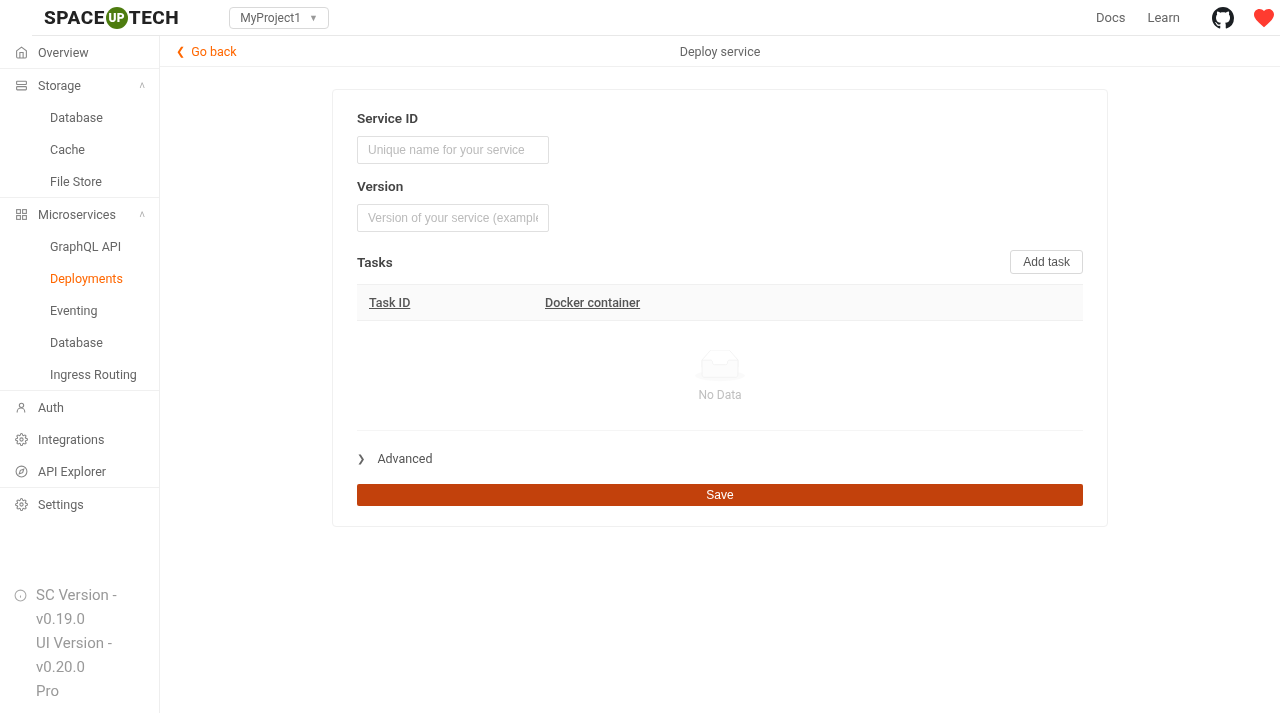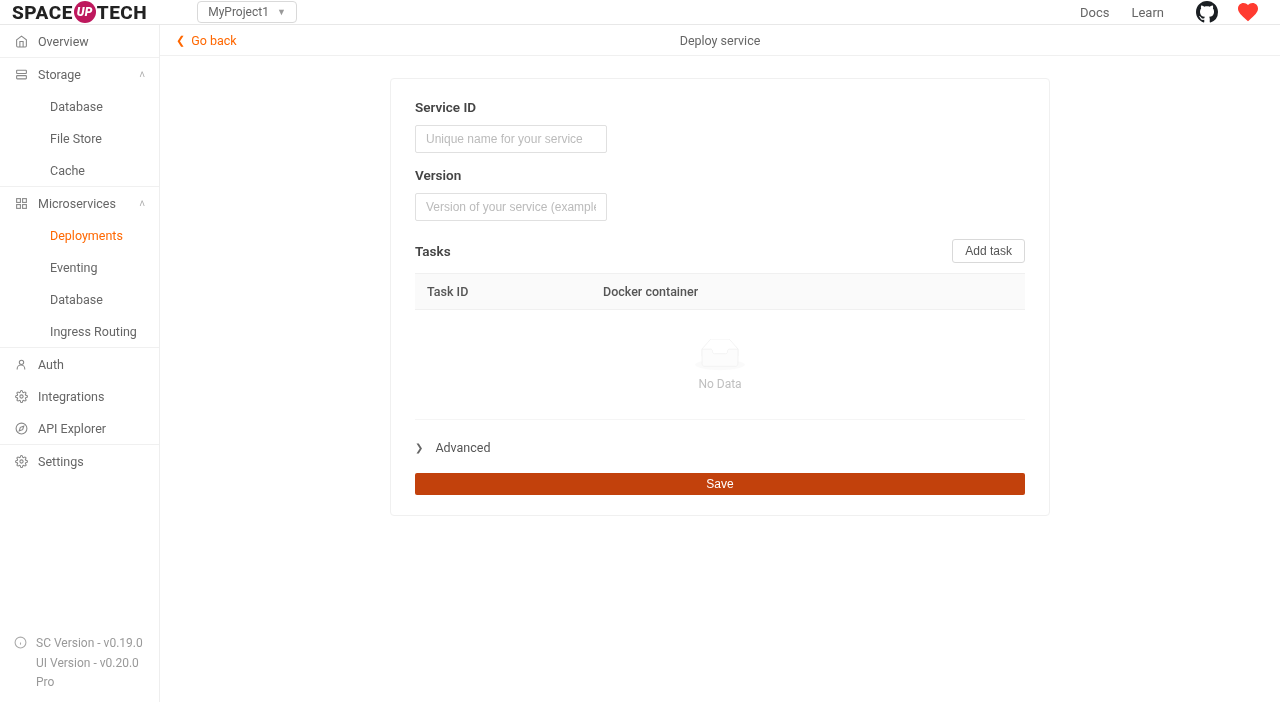--- a/index.html
+++ b/index.html
@@ -1,62 +1,62 @@
 <!DOCTYPE html>
 <html><head>
   <meta charset="utf-8">
   <style>
     * { box-sizing: border-box; margin: 0; padding: 0; }
     body { font-family: -apple-system, BlinkMacSystemFont, "Segoe UI", Roboto, "Helvetica Neue", Arial, sans-serif; font-size: 13px; color: #555; background: #fff; width: 1280px; height: 720px; overflow: hidden; }
     
     
-    .topbar { height: 25px; border-bottom: 1px solid #e8e8e8; display: flex; align-items: center; padding: 0 20px 0 12px; }
+    .topbar { height: 36px; border-bottom: 1px solid #e8e8e8; display: flex; align-items: center; padding: 0 4px 0 12px; margin-left: 32px; }
     .logo { display: flex; align-items: center; font-weight: 800; font-size: 19px; letter-spacing: 0.5px; color: #222; }
-    .logo-circle { display: inline-flex; align-items: center; justify-content: center; width: 22px; height: 22px; border-radius: 50%; background: #be185d; color: #fff; font-weight: 900; font-size: 12px; margin: 0 1px; font-style: italic; }
+    .logo-circle { display: inline-flex; align-items: center; justify-content: center; width: 22px; height: 22px; border-radius: 50%; background: #4d7c0f; color: #fff; font-weight: 900; font-size: 12px; margin: 0 1px; }
     .project-select { margin-left: 50px; border: 1px solid #d9d9d9; border-radius: 4px; height: 22px; padding: 0 10px; display: flex; align-items: center; font-size: 12px; color: #666; cursor: pointer; }
     .caret-down { margin-left: 8px; font-size: 9px; color: #999; }
     .topbar-spacer { flex: 1; }
     .topbar-link { color: #666; font-size: 13px; margin-right: 22px; cursor: pointer; }
     .topbar-icon { margin-left: 10px; cursor: pointer; display: flex; align-items: center; }
     
     
     .below { display: flex; height: calc(720px - 43px); }
     
     
     .sidebar { width: 160px; border-right: 1px solid #eee; display: flex; flex-direction: column; }
     .side-item { display: flex; align-items: center; height: 32px; padding: 0 14px; font-size: 12.5px; color: #666; cursor: pointer; }
     .side-item.sub { padding-left: 50px; }
     .side-item.active { color: #FF6700; }
     .side-sep { border-top: 1px solid #f0f0f0; }
     .side-icon { width: 14px; height: 14px; margin-right: 10px; display: inline-flex; align-items: center; justify-content: center; }
     .side-item .chev { margin-left: auto; font-size: 10px; color: #aaa; }
-    .sidebar-footer { margin-top: auto; padding: 12px 14px 10px 14px; font-size: 12px; color: #999; line-height: 1.6; }
+    .sidebar-footer { margin-top: auto; padding: 12px 14px 10px 14px; font-size: 15px; color: #999; line-height: 1.6; }
     .sidebar-footer .info-icon { position: absolute; margin-left: -22px; margin-top: 2px; }
     .sidebar-footer-wrap { position: relative; padding-left: 22px; }
     
     
     .content { flex: 1; background: #fff; display: flex; flex-direction: column; }
     .subheader { height: 31px; border-bottom: 1px solid #f0f0f0; display: flex; align-items: center; padding: 0 16px; position: relative; }
     .go-back { color: #FF6700; font-size: 12.5px; display: flex; align-items: center; cursor: pointer; }
     .go-back .lt { margin-right: 6px; font-size: 11px; }
     .subheader-title { position: absolute; left: 0; right: 0; text-align: center; font-size: 12.5px; color: #666; pointer-events: none; }
     
-    .form-card { width: 660px; margin: 22px auto 0 auto; border: 1px solid #f0f0f0; border-radius: 4px; padding: 20px 24px 20px 24px; background: #fff; }
+    .form-card { width: 776px; margin: 22px auto 0 auto; border: 1px solid #f0f0f0; border-radius: 4px; padding: 20px 24px 20px 24px; background: #fff; }
     .field-label { font-size: 13.5px; font-weight: 600; color: #444; margin-bottom: 10px; margin-top: 14px; }
     .field-label:first-child { margin-top: 0; }
     .text-input { width: 192px; height: 28px; border: 1px solid #e0e0e0; border-radius: 2px; padding: 0 10px; font-size: 12px; color: #0369a1; }
     .text-input::placeholder { color: #bbb; }
     
     .tasks-row { display: flex; align-items: center; justify-content: space-between; margin-top: 18px; }
     .tasks-row .field-label { margin: 0; }
     .btn { border: 1px solid #d9d9d9; background: #fff; border-radius: 3px; font-size: 12px; padding: 4px 12px; color: #555; cursor: pointer; }
     
     .table { margin-top: 10px; }
     .thead { display: flex; background: #fafafa; border-top: 1px solid #f0f0f0; border-bottom: 1px solid #f0f0f0; font-size: 12.5px; color: #555; font-weight: 500; }
-    .th { padding: 10px 12px; }
+    .th { padding: 10px 12px; text-decoration: underline; }
     .th.taskid { width: 176px; }
     .th.docker { flex: 1; }
     .th.actions { width: 176px; }
     .empty { height: 110px; display: flex; flex-direction: column; align-items: center; justify-content: center; color: #ccc; border-bottom: 1px solid #f5f5f5; }
     .empty svg { opacity: 0.4; margin-bottom: 6px; }
     .empty-text { font-size: 12px; color: #bfbfbf; }
     
     .adv-row { display: flex; align-items: center; margin-top: 20px; margin-bottom: 18px; cursor: pointer; font-size: 12.5px; color: #555; }
     .adv-row .chev-r { margin-right: 12px; font-size: 10px; color: #666; }
     
@@ -110,38 +110,41 @@
             <rect x="3" y="14" width="18" height="6" rx="1"></rect>
           </svg>
         </span>
       <span>Storage</span>
       <span class="chev">˄</span>
     </div>
     <div class="side-item sub">
         <span>Database</span>
       </div>
     <div class="side-item sub">
+        <span>Cache</span>
+      </div>
+    <div class="side-item sub">
         <span>File Store</span>
-      </div>
-    <div class="side-item sub">
-        <span>Cache</span>
       </div>
     <div class="side-sep"></div>
     <div class="side-item">
       <span class="side-icon">
           <svg width="13" height="13" viewBox="0 0 24 24" fill="none" stroke="#888" stroke-width="2">
             <rect x="3" y="3" width="7" height="7"></rect>
             <rect x="14" y="3" width="7" height="7"></rect>
             <rect x="3" y="14" width="7" height="7"></rect>
             <rect x="14" y="14" width="7" height="7"></rect>
           </svg>
         </span>
       <span>Microservices</span>
       <span class="chev">˄</span>
     </div>
+    <div class="side-item sub">
+        <span>GraphQL API</span>
+      </div>
     <div class="side-item sub active">
         <span>Deployments</span>
       </div>
     <div class="side-item sub">
         <span>Eventing</span>
       </div>
     <div class="side-item sub">
         <span>Database</span>
       </div>
     <div class="side-item sub">

